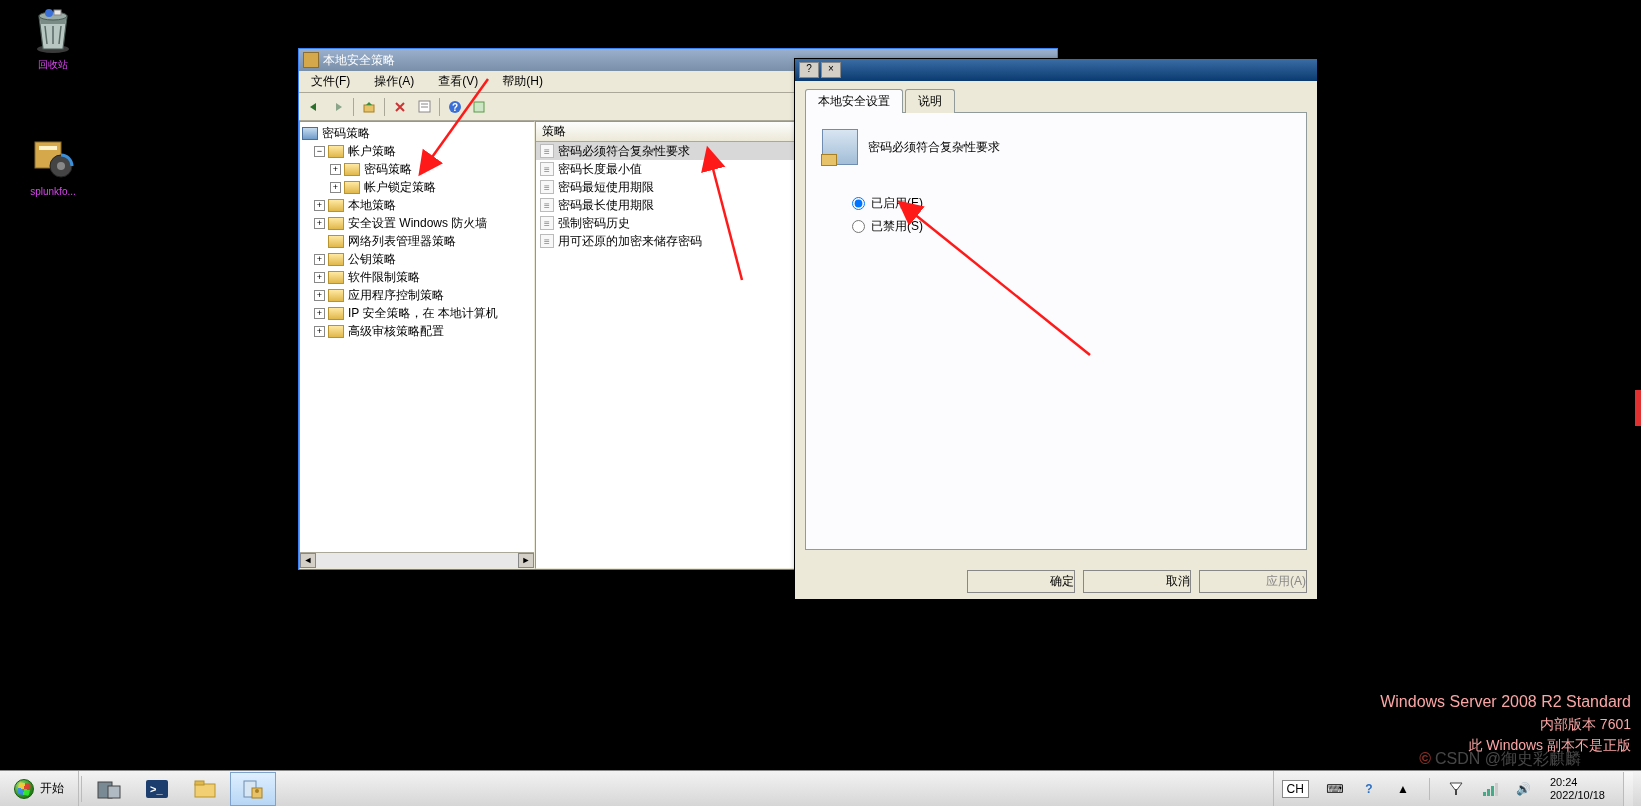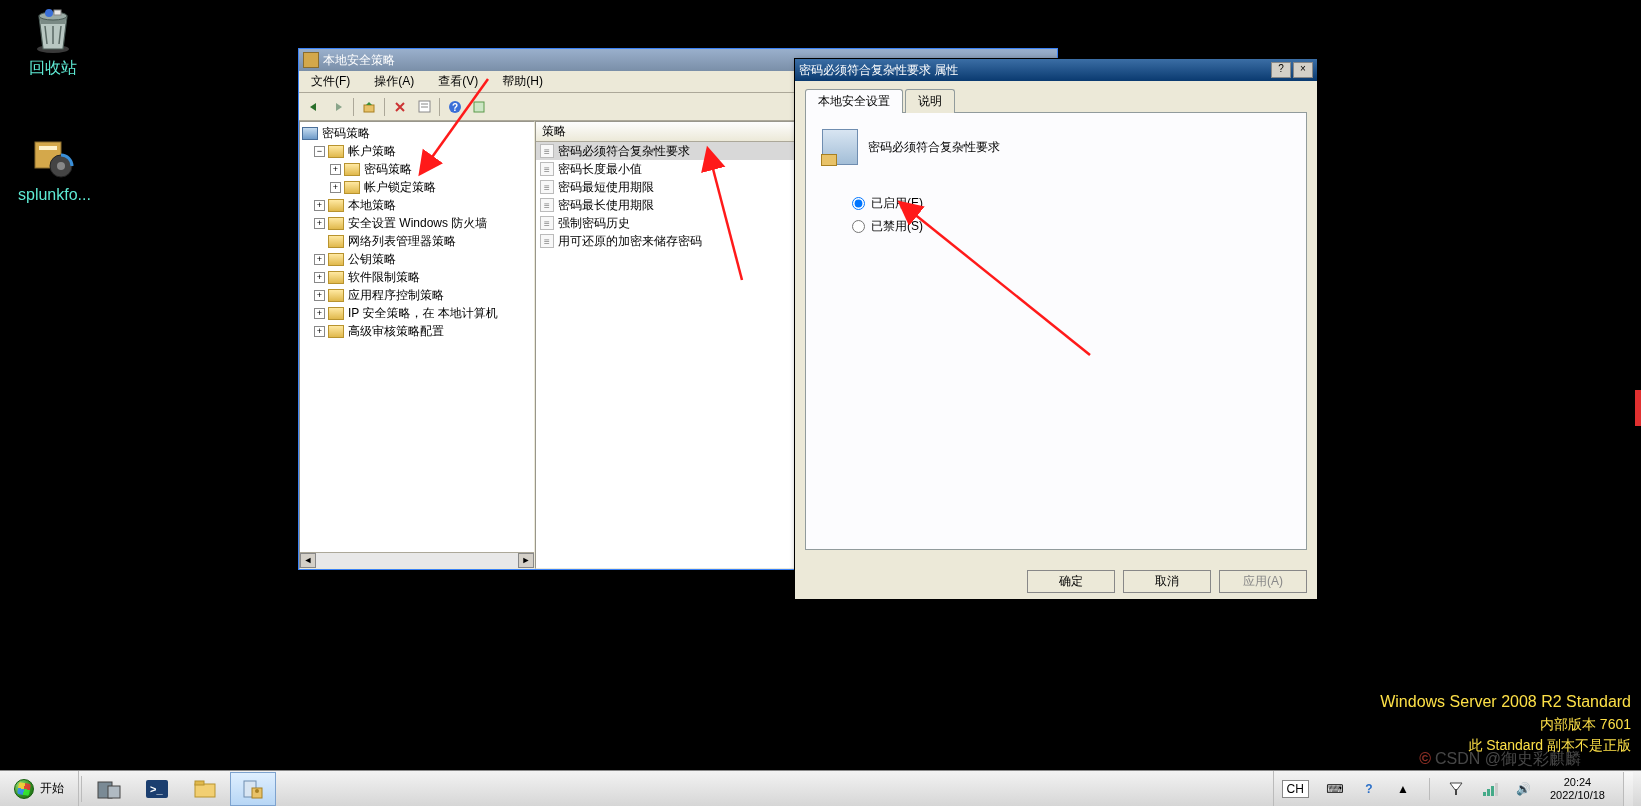--- a/index.html
+++ b/index.html
@@ -1,19 +1,19 @@
 <!DOCTYPE html>
 <html><head>
 <meta charset="utf-8">
 <style>
 * { box-sizing: border-box; margin: 0; padding: 0; font-family: "Microsoft YaHei", "SimSun", Arial, sans-serif; }
 body { width: 1641px; height: 806px; background: #000; position: relative; overflow: hidden; }
 
 
-.desktop-icon { position: absolute; width: 70px; text-align: center; color: #5eead4; font-size: 16px; cursor: pointer; }
+.desktop-icon { position: absolute; width: 70px; text-align: center; color: #d946ef; font-size: 10px; cursor: pointer; }
 .desktop-icon .icon-img { width: 48px; height: 48px; margin: 0 auto 4px; display: flex; align-items: center; justify-content: center; }
 .desktop-icon .label { text-shadow: 1px 1px 2px #000; }
 
 
 .window { position: absolute; background: #c2410c; border: 1px solid #3b82f6; box-shadow: 2px 2px 5px rgba(0,0,0,0.3); }
 .title-bar { height: 22px; background: linear-gradient(to bottom, #7da2ce, #4a6f9a); color: #fff; display: flex; align-items: center; padding: 0 4px; font-size: 12px; }
 .title-bar.inactive { background: linear-gradient(to bottom, #9ab0cc, #7a8fa8); }
 .title-bar .title-icon { width: 16px; height: 16px; margin-right: 4px; background: #d4a84b; border: 1px solid #8a6d2f; display: inline-block; }
 .title-bar .title-text { flex: 1; }
 .title-bar .win-btns { display: flex; gap: 2px; }
@@ -49,40 +49,40 @@
 .tab-strip { display: flex; margin-bottom: -1px; }
 .tab { padding: 3px 12px; border: 1px solid #919b9c; border-bottom: none; background: #ece9d8; border-radius: 3px 3px 0 0; margin-right: 2px; cursor: pointer; font-size: 12px; }
 .tab.active { background: #fcfcfe; position: relative; z-index: 2; }
 .tab-panel { border: 1px solid #919b9c; background: #fcfcfe; padding: 16px; height: 438px; }
 .tab-panel .heading { display: flex; align-items: center; gap: 10px; margin-bottom: 30px; }
 .tab-panel .heading .hicon { width: 36px; height: 36px; background: linear-gradient(#d8e5f2,#a3bed7); border: 1px solid #6f8db0; position: relative; }
 .tab-panel .heading .hicon::after { content:""; position:absolute; bottom:-2px; left:-2px; width:14px; height:10px; background:#e8c268; border:1px solid #a88022; }
 .radio-row { display: flex; align-items: center; gap: 6px; margin: 6px 0 6px 30px; }
 .radio-row input { margin: 0; }
 .dialog-buttons { display: flex; justify-content: flex-end; gap: 8px; padding: 10px; }
-.dlg-btn { width: 88px; height: 23px; background: #ece9d8; border: 1px solid #888; font-size: 12px; cursor: pointer; }
+.dlg-btn { width: 108px; height: 23px; background: #ece9d8; border: 1px solid #888; font-size: 12px; cursor: pointer; text-align: right; }
 .dlg-btn.disabled { color: #888; }
 
 
 .arrow-svg { position: absolute; top: 0; left: 0; pointer-events: none; }
 
 
-.watermark { position: absolute; right: 10px; bottom: 50px; color: #fde047; text-align: right; font-size: 14px; font-family: "SimSun", serif; line-height: 1.5; }
+.watermark { position: absolute; right: 10px; bottom: 50px; color: #fca5a5; text-align: right; font-size: 14px; font-family: "SimSun", serif; line-height: 1.5; }
 .watermark .main { font-size: 16px; }
 
 
 .taskbar { position: absolute; bottom: 0; left: 0; right: 0; height: 36px; background: linear-gradient(#f3f3f3,#d6d6d6); border-top: 1px solid #888; display: flex; align-items: center; font-size: 12px; }
 .start-btn { height: 36px; padding: 0 14px; display: flex; align-items: center; gap: 6px; cursor: pointer; border-right: 1px solid #bbb; }
 .start-orb { width: 20px; height: 20px; border-radius: 50%; background: radial-gradient(circle at 30% 30%, #9be27a, #2e8b1f 60%, #155f0d); border: 1px solid #155f0d; position: relative; }
 .start-orb::before { content:""; position:absolute; inset:3px; background: conic-gradient(#e33 0 25%, #3e3 0 50%, #38f 0 75%, #fc3 0); border-radius:2px; transform: rotate(10deg); opacity:.85; }
 .task-btn { width: 46px; height: 34px; border: 1px solid transparent; display: flex; align-items: center; justify-content: center; cursor: pointer; margin-left: 2px; }
 .task-btn.active { background: linear-gradient(#dfefff,#b7d6f5); border: 1px solid #7da2ce; }
 .tray { margin-left: auto; display: flex; align-items: center; gap: 18px; padding: 0 8px; height: 100%; border-left: 1px solid #bbb; }
 .tray .lang { border: 1px solid #888; padding: 1px 4px; background: #fff; cursor: pointer; }
-.tray .clock { text-align: center; line-height: 1.1; font-size: 11px; }
+.tray .clock { text-align: left; line-height: 1.1; font-size: 11px; }
 .tray-icon { width: 16px; height: 16px; display: flex; align-items: center; justify-content: center; font-size: 12px; cursor: pointer; }
 .tray-sep { width: 1px; height: 22px; background: #bbb; }
 
 
 .csdn-wm { position: absolute; right: 60px; bottom: 36px; color: rgba(200,200,200,0.35); font-size: 16px; pointer-events: none; }
 .csdn-logo { color: rgba(231,76,60,0.6); font-weight: bold; margin-right: 4px; }
 
 
 .edge-marker { position: absolute; right: 0; top: 390px; width: 6px; height: 36px; background: #e03030; }
 </style>
@@ -267,21 +267,20 @@
       <div class="list-row">
           <span class="policy-icon">≡</span>
           <span>用可还原的加密来储存密码</span>
         </div>
     </div>
   </div>
 </div>
 
 <div class="dialog" style="top:58px;left:794px;width:524px;height:542px;">
   <div class="title-bar">
-    <span class="title-text">密码必须符合复杂性要求 属性</span>
     <div class="win-btns">
       <div class="win-btn">?</div>
       <div class="win-btn">×</div>
     </div>
   </div>
   <div class="dialog-body">
     <div class="tab-strip">
       <div class="tab active">本地安全设置</div>
       <div class="tab">说明</div>
     </div>
@@ -316,21 +315,21 @@
   <line x1="488" y1="79" x2="430" y2="160" stroke="#ff1a1a" stroke-width="2.5" marker-end="url(#ah)"></line>
   <line x1="742" y1="280" x2="712" y2="165" stroke="#ff1a1a" stroke-width="2.5" marker-end="url(#ah)"></line>
   <line x1="1090" y1="355" x2="913" y2="213" stroke="#ff1a1a" stroke-width="2.5" marker-end="url(#ah)"></line>
 </svg>
 
 <div class="edge-marker"></div>
 
 <div class="watermark">
   <div class="main">Windows Server 2008 R2 Standard</div>
   <div>内部版本 7601</div>
-  <div>此 Standard 副本不是正版</div>
+  <div>此 Windows 副本不是正版</div>
 </div>
 
 <div class="csdn-wm">
   <span class="csdn-logo">©</span><span>CSDN @御史彩麒麟</span>
 </div>
 
 <div class="taskbar">
   <div class="start-btn">
     <div class="start-orb"></div>
     <span>开始</span>

